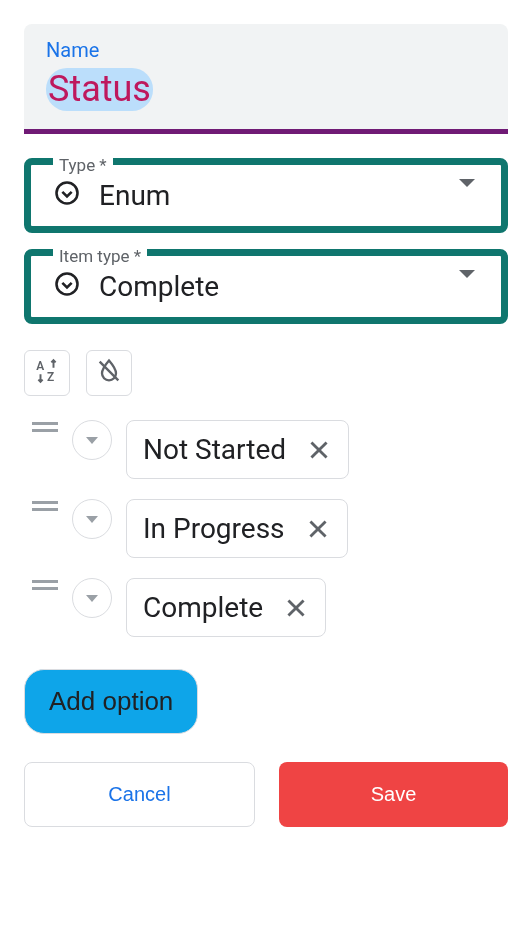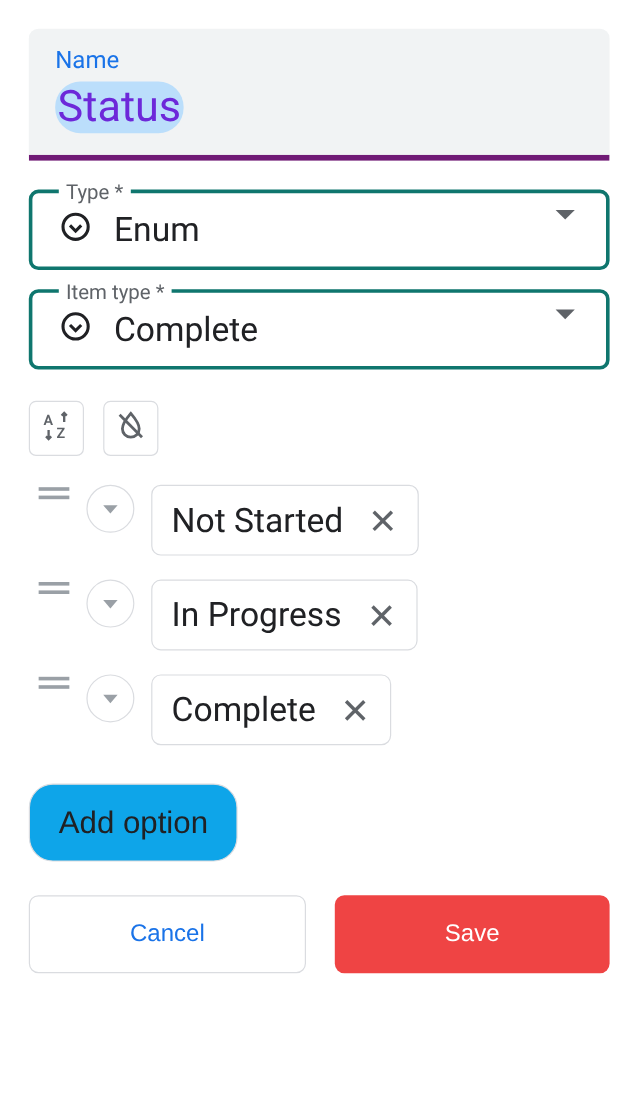--- a/index.html
+++ b/index.html
@@ -21,31 +21,31 @@
       margin-bottom: 24px;
     }
     .name-label {
       font-size: 20px;
       color: #1a73e8;
       font-weight: 400;
       margin-bottom: 6px;
     }
     .name-value {
       font-size: 36px;
-      color: #6d28d9;
+      color: #be185d;
       font-weight: 400;
       display: inline-block;
       background: #bbdefb;
       padding: 0 2px;
       line-height: 1.2;
       border-radius: 21px;
     }
     .select-field {
       position: relative;
-      border: 3px solid #0f766e;
+      border: 7px solid #0f766e;
       border-radius: 8px;
       padding: 14px 22px;
       margin-bottom: 16px;
     }
     .select-label {
       position: absolute;
       top: -10px;
       left: 22px;
       background: #fff;
       padding: 0 6px;

